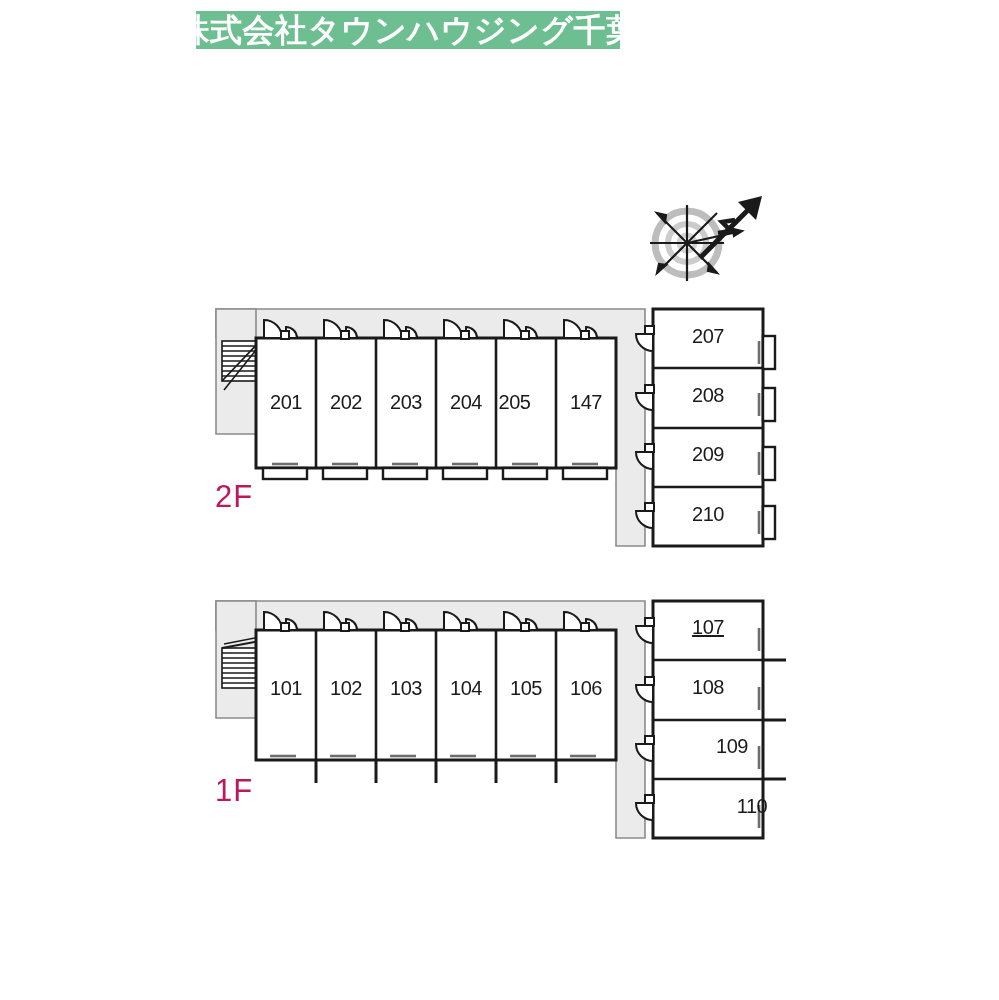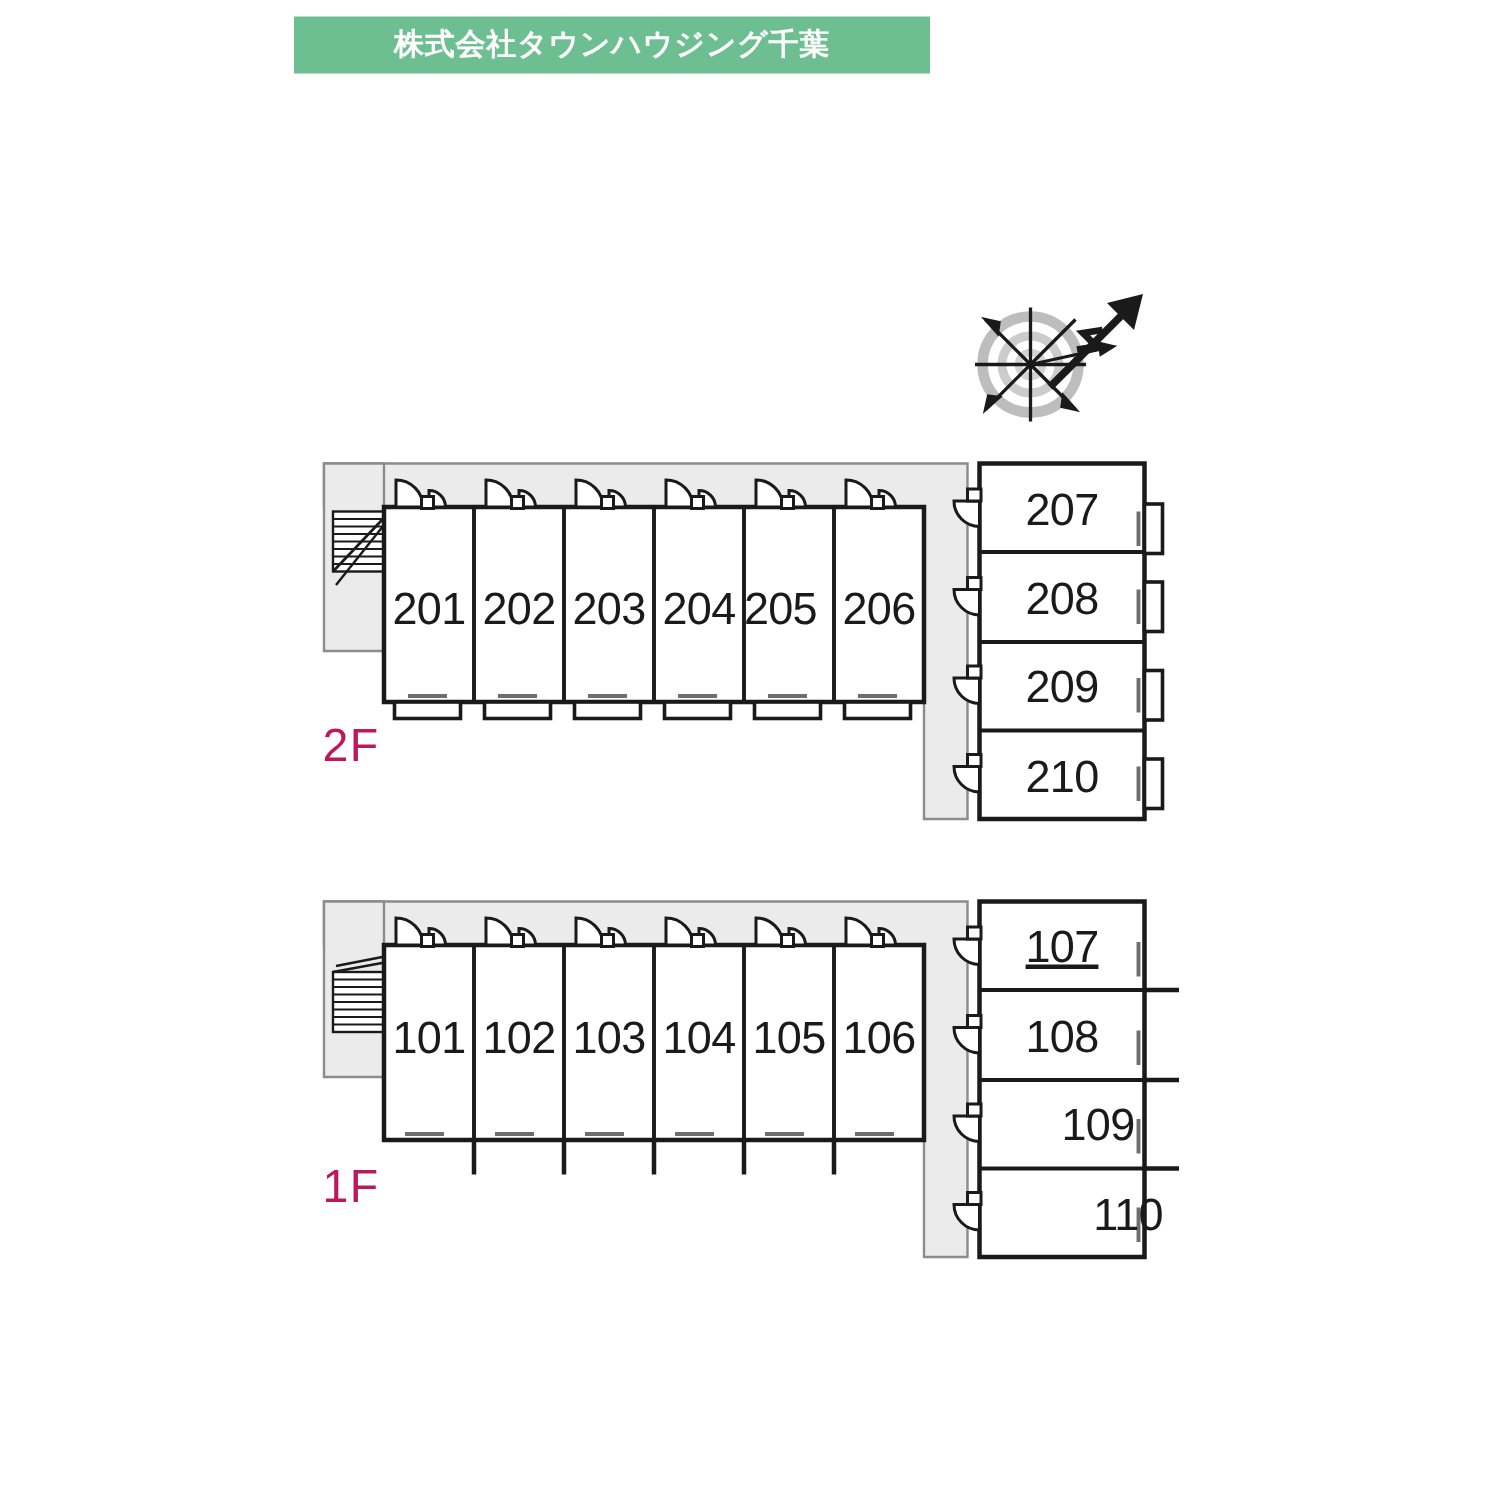--- a/index.html
+++ b/index.html
@@ -22,21 +22,21 @@
     top: 11px;
     width: 424px;
     height: 38px;
     background: #6dbf92;
     display: flex;
     align-items: center;
     justify-content: center;
   }
   #header-banner .banner-text {
     color: #ffffff;
-    font-size: 20px;
+    font-size: 32px;
     font-weight: bold;
     letter-spacing: 0.5px;
     white-space: nowrap;
     line-height: 1;
   }
 
   
   #plan-canvas {
     position: absolute;
     left: 0;
@@ -52,21 +52,21 @@
     color: #be185d;
     letter-spacing: 1px;
     line-height: 1;
   }
   #floor-label-2f { left: 215px; top: 481px; }
   #floor-label-1f { left: 215px; top: 775px; }
 
   
   .unit-number {
     position: absolute;
-    font-size: 30px;
+    font-size: 20px;
     color: #1a1a1a;
     text-align: center;
     line-height: 1;
     letter-spacing: -0.5px;
     white-space: nowrap;
   }
 </style>
 </head>
 <body>
 
@@ -317,21 +317,21 @@
       <line x1="759" y1="805" x2="759" y2="828"></line>
     </g>
   </g>
 </svg>
 
 <div class="unit-number" style="left:256px; top:392px; width:60px;">201</div>
 <div class="unit-number" style="left:316px; top:392px; width:60px;">202</div>
 <div class="unit-number" style="left:376px; top:392px; width:60px;">203</div>
 <div class="unit-number" style="left:436px; top:392px; width:60px;">204</div>
 <div class="unit-number" style="left:496px; top:392px; width:37px;">205</div>
-<div class="unit-number" style="left:556px; top:392px; width:60px;">206</div>
+<div class="unit-number" style="left:556px; top:392px; width:60px;">147</div>
 
 <div class="unit-number" style="left:653px; top:326px; width:110px;">207</div>
 <div class="unit-number" style="left:653px; top:385px; width:110px;">208</div>
 <div class="unit-number" style="left:653px; top:444px; width:110px;">209</div>
 <div class="unit-number" style="left:653px; top:504px; width:110px;">210</div>
 
 <div class="unit-number" style="left:256px; top:678px; width:60px;">101</div>
 <div class="unit-number" style="left:316px; top:678px; width:60px;">102</div>
 <div class="unit-number" style="left:376px; top:678px; width:60px;">103</div>
 <div class="unit-number" style="left:436px; top:678px; width:60px;">104</div>

